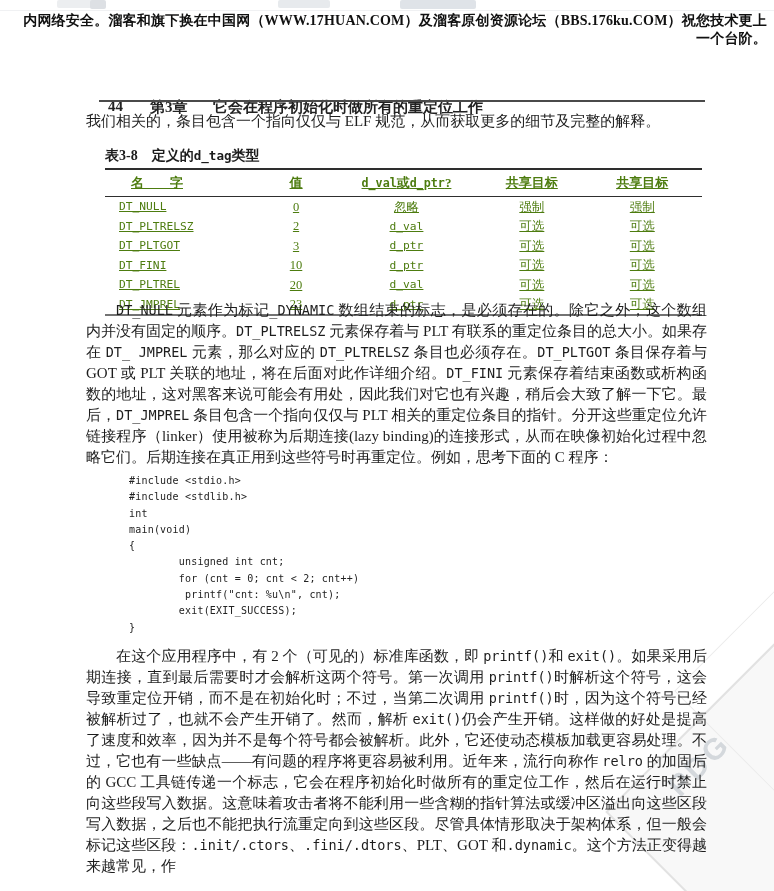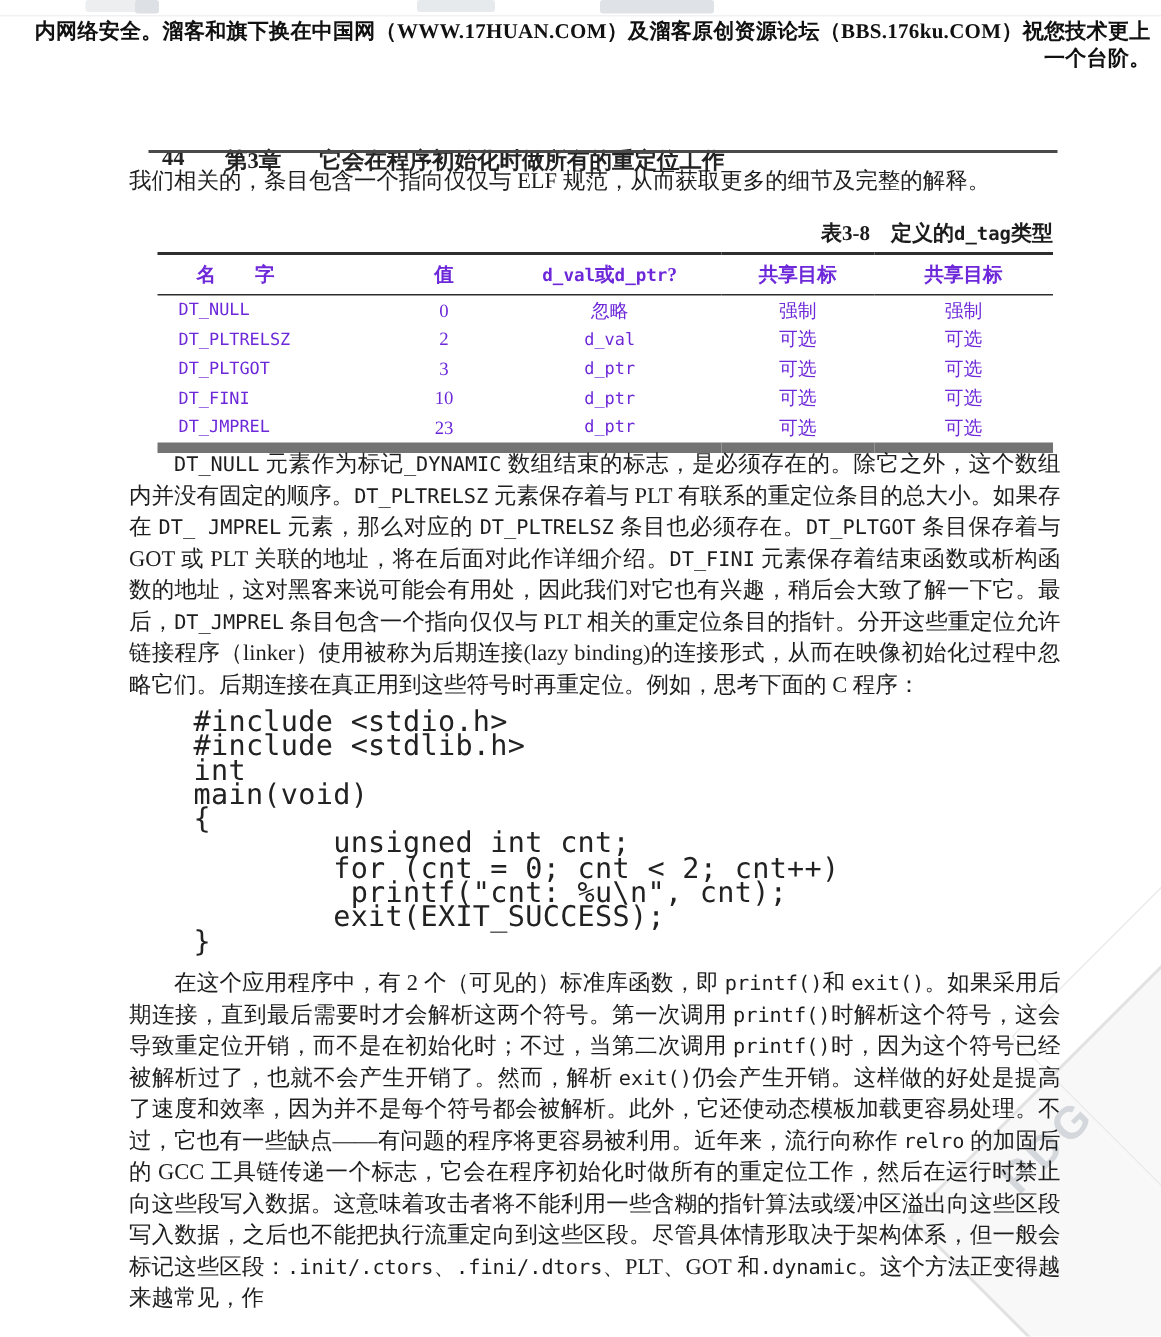--- a/index.html
+++ b/index.html
@@ -22,40 +22,40 @@
   .hdr{top:78px;font-size:15px;font-weight:bold;color:#222;margin-top:20px;}
   .hdr-rule{left:99px;top:100px;width:606px;height:2px;background:#4a4a4a;}
 
   .para{
     left:86px;width:621px;font-size:15px;line-height:21px;
     text-align:justify;color:#1d1d1d;
   }
   .indent{text-indent:2em;}
 
   
-  .tbl-caption{left:105px;top:147px;width:597px;text-align:right;font-weight:bold;font-size:14px;}
+  .tbl-caption{left:105px;top:147px;width:597px;text-align:left;font-weight:bold;font-size:14px;}
   table.dtag{
     left:105px;top:168px;width:597px;border-collapse:collapse;
-    font-size:12.5px;color:#6d28d9;
-    border-top:2px solid #2e2e2e;border-bottom:7px solid #737373;
+    font-size:12.5px;color:#4d7c0f;
+    border-top:2px solid #2e2e2e;border-bottom:2px solid #737373;text-decoration:underline;
   }
   table.dtag th{
     border-bottom:1.5px solid #2e2e2e;font-weight:bold;font-size:13px;
     padding:4px 2px;text-align:center;
   }
   table.dtag th.th-name{text-align:left;padding-left:26px;}
   table.dtag td{padding:2px 2px;line-height:14.5px;}
   .td-name{text-align:left;padding-left:14px !important;}
   .td-center{text-align:center;}
 
   
   .codeblock{
     left:129px;top:473px;white-space:pre;
     font-family:"DejaVu Sans Mono","Liberation Mono",monospace;
-    font-size:19px;line-height:16.3px;color:#222;letter-spacing:0.2px;
+    font-size:10px;line-height:16.3px;color:#222;letter-spacing:0.2px;
   }
 
   
   .wm-diamond{
     left:660px;top:680px;width:260px;height:260px;
     transform:rotate(45deg);
     border:2px solid #e2e2e2;background:rgba(236,236,237,0.38);
   }
   .wm-diamond2{
     left:716px;top:590px;width:200px;height:200px;
@@ -134,20 +134,27 @@
         <td class="td-center">可选</td>
       </tr>
       <tr>
         <td class="td-name"><span class="code">DT_FINI</span></td>
         <td class="td-center">10</td>
         <td class="td-center"><span class="code">d_ptr</span></td>
         <td class="td-center">可选</td>
         <td class="td-center">可选</td>
       </tr>
       <tr>
+        <td class="td-name"><span class="code">DT_PLTREL</span></td>
+        <td class="td-center">20</td>
+        <td class="td-center"><span class="code">d_val</span></td>
+        <td class="td-center">可选</td>
+        <td class="td-center">可选</td>
+      </tr>
+      <tr>
         <td class="td-name"><span class="code">DT_JMPREL</span></td>
         <td class="td-center">23</td>
         <td class="td-center"><span class="code">d_ptr</span></td>
         <td class="td-center">可选</td>
         <td class="td-center">可选</td>
       </tr>
     </tbody>
 </table>
 
 <div class="abs para indent" style="top:300px;"><span class="code">DT_NULL</span><span> 元素作为标记</span><span class="code">_DYNAMIC</span><span> 数组结束的标志，是必须存在的。除它之外，这个数组内并没有固定的顺序。</span><span class="code">DT_PLTRELSZ</span><span> 元素保存着与 PLT 有联系的重定位条目的总大小。如果存在 </span><span class="code">DT_ JMPREL</span><span> 元素，那么对应的 </span><span class="code">DT_PLTRELSZ</span><span> 条目也必须存在。</span><span class="code">DT_PLTGOT</span><span> 条目保存着与 GOT 或 PLT 关联的地址，将在后面对此作详细介绍。</span><span class="code">DT_FINI</span><span> 元素保存着结束函数或析构函数的地址，这对黑客来说可能会有用处，因此我们对它也有兴趣，稍后会大致了解一下它。最后，</span><span class="code">DT_JMPREL</span><span> 条目包含一个指向仅仅与 PLT 相关的重定位条目的指针。分开这些重定位允许链接程序（linker）使用被称为后期连接(lazy binding)的连接形式，从而在映像初始化过程中忽略它们。后期连接在真正用到这些符号时再重定位。例如，思考下面的 C 程序：</span></div>

